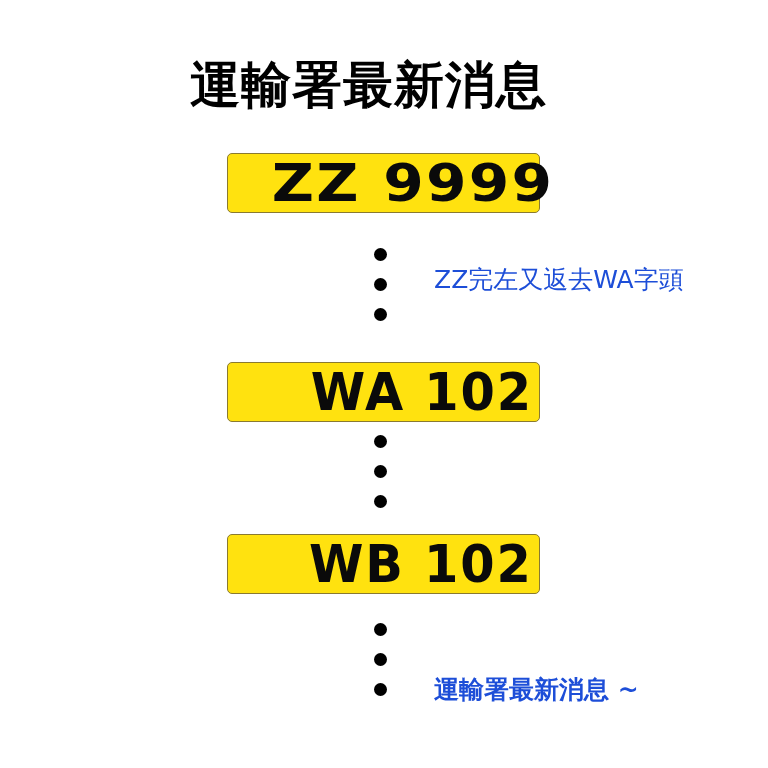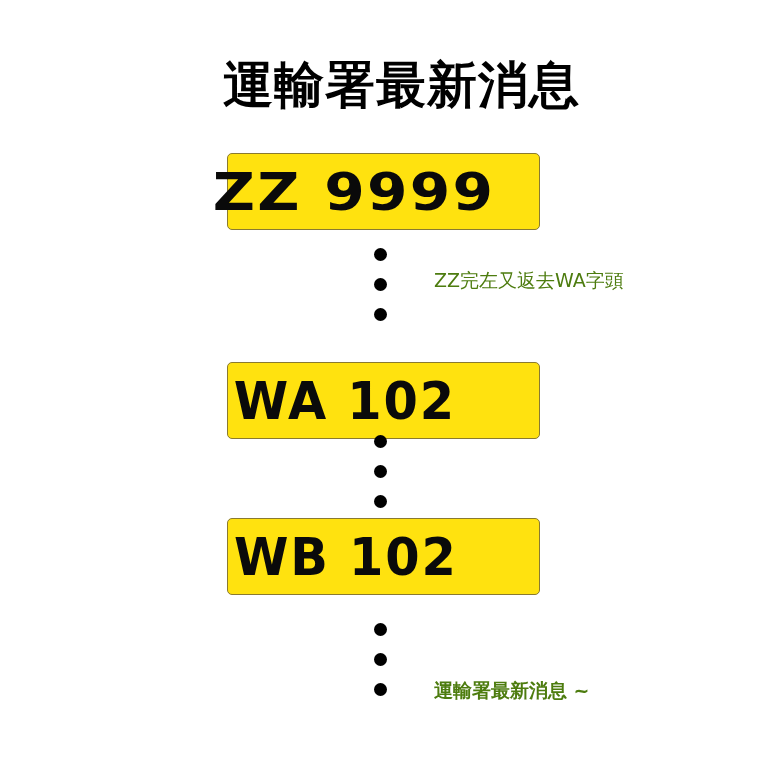--- a/index.html
+++ b/index.html
@@ -13,68 +13,68 @@
     position: relative;
     overflow: hidden;
     font-family: "DejaVu Sans", "Liberation Sans", sans-serif;
   }
   .title {
     position: absolute;
     left: 190px;
     top: 52px;
     width: 390px;
     height: 66px;
-    text-align: right;
+    text-align: left;
     font-size: 50px;
     line-height: 66px;
     font-weight: bold;
     color: #000000;
     letter-spacing: 1px;
     white-space: nowrap;
   }
   .plate {
     position: absolute;
     left: 227px;
     width: 313px;
-    height: 77px;
+    height: 60px;
     background: #ffe20f;
     border: 1px solid #8a7a30;
     border-radius: 5px;
     box-sizing: border-box;
     display: flex;
     align-items: center;
-    justify-content: flex-start;
+    justify-content: flex-end;
   }
   .plate-text {
     font-family: "DejaVu Sans", "Liberation Sans", sans-serif;
     font-weight: bold;
     font-size: 52px;
     line-height: 1;
     color: #0a0a0a;
     letter-spacing: 2px;
     white-space: nowrap;
   }
   #plate-1 { top: 153px; }
   #plate-2 { top: 345px; margin-top: 17px; }
-  #plate-3 { top: 518px; }
+  #plate-3 { top: 534px; }
   #plate-1 .plate-text { transform: scaleX(1.12); }
   #plate-2 .plate-text, #plate-3 .plate-text { transform: scaleX(0.95); }
   .dot {
     position: absolute;
     left: 374px;
     width: 13px;
     height: 13px;
     border-radius: 50%;
     background: #000000;
   }
   .note {
     position: absolute;
-    font-size: 19px;
+    font-size: 25px;
     line-height: 24px;
-    color: #4d7c0f;
+    color: #1d4ed8;
     white-space: nowrap;
   }
   #note-1 { left: 434px; top: 268px; font-weight: normal; }
   #note-2 { left: 434px; top: 678px; font-weight: bold; }
 </style>
 </head>
 <body>
 
 <div class="title">運輸署最新消息</div>
 

